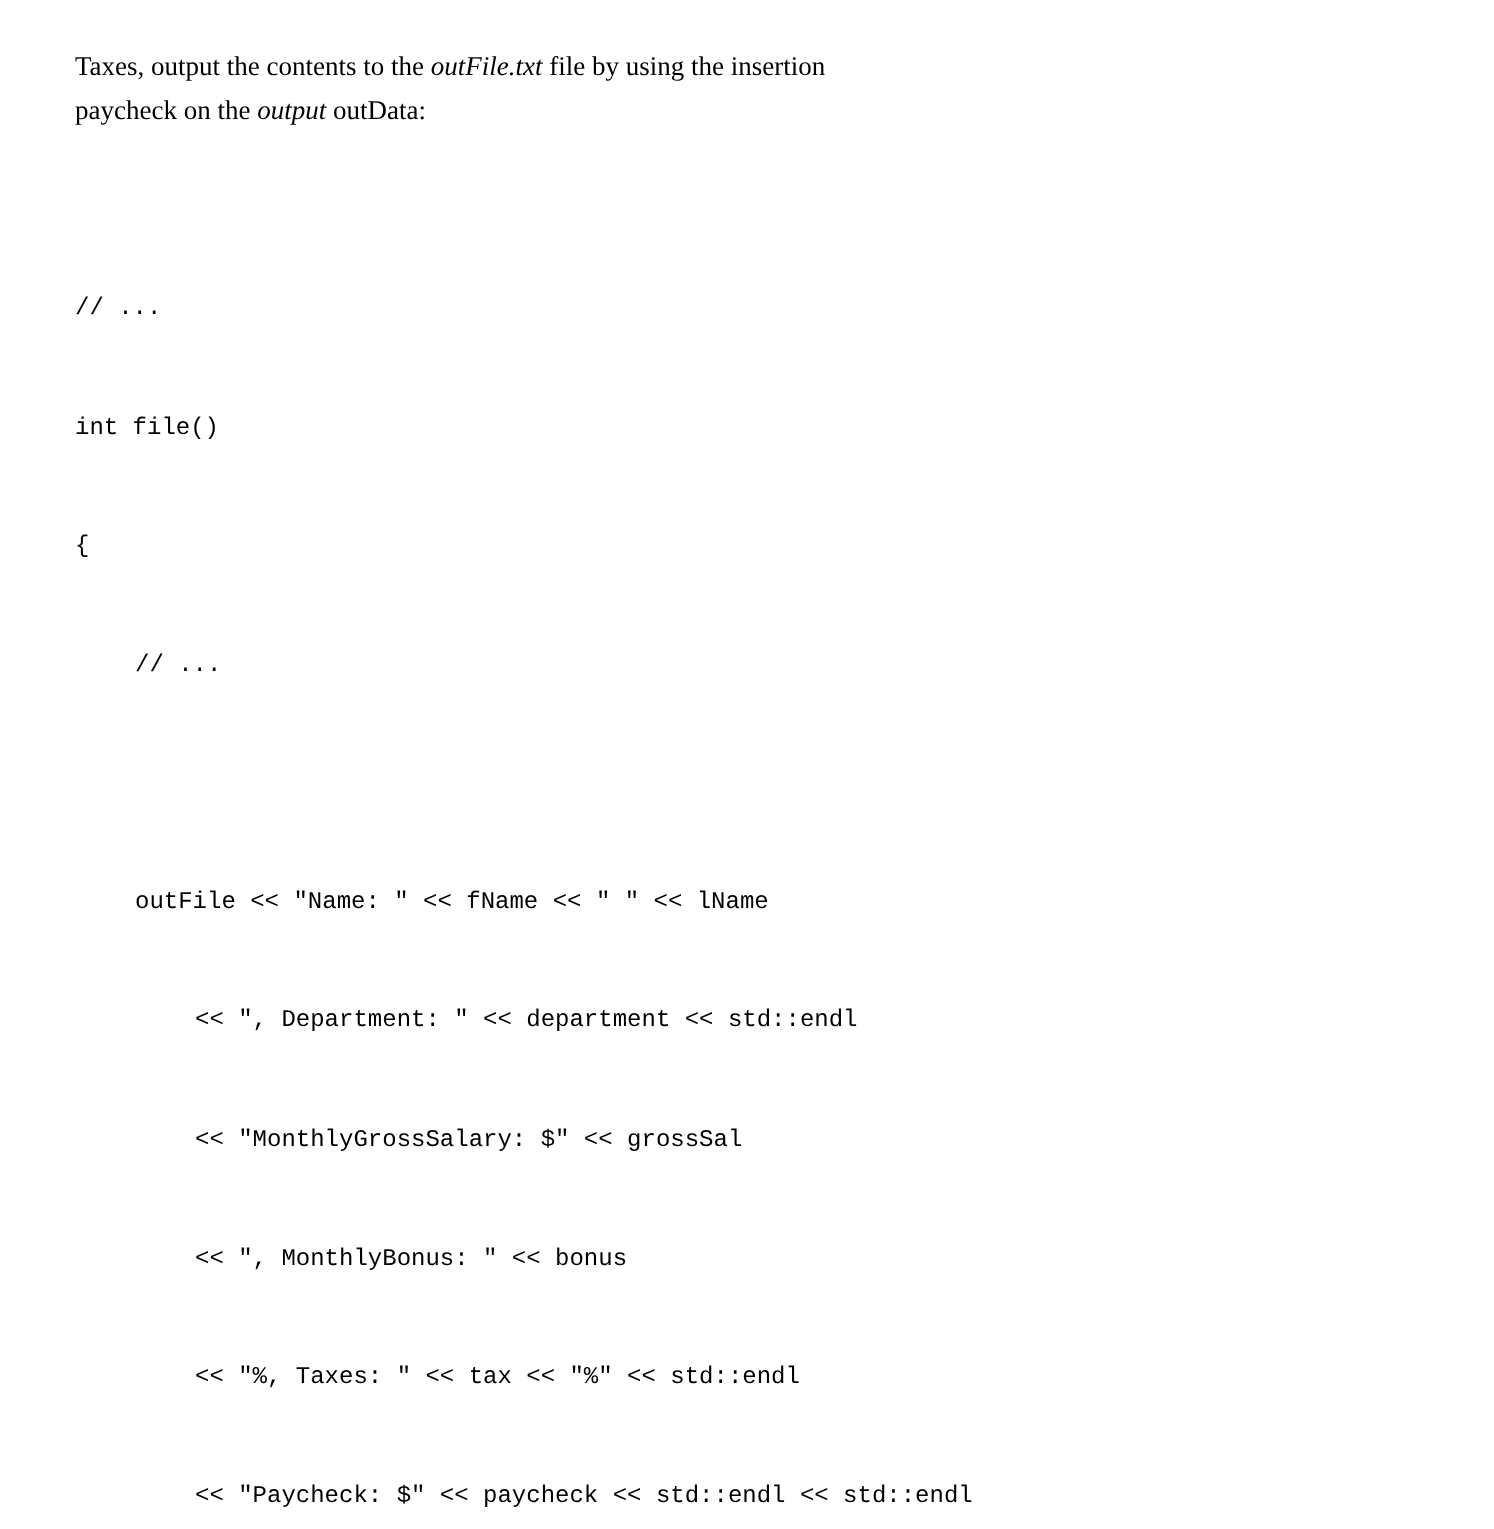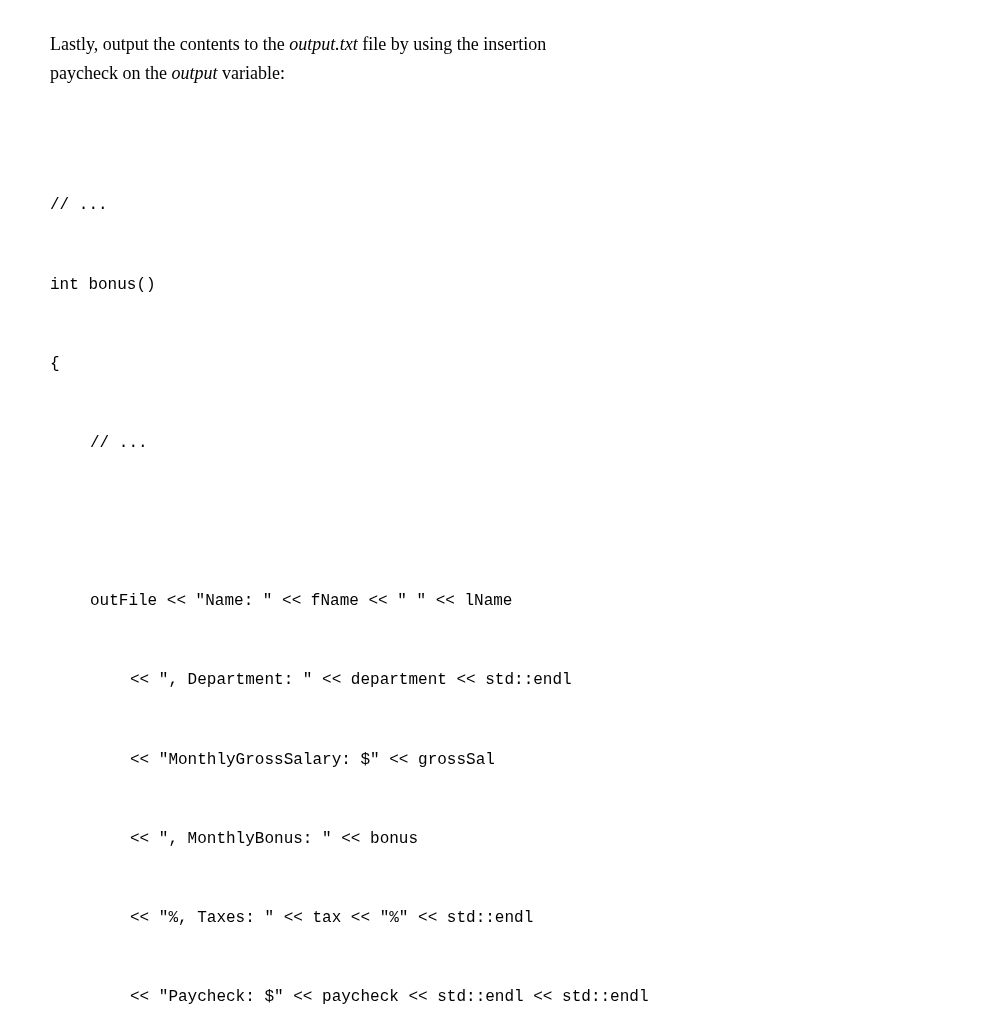--- a/index.html
+++ b/index.html
@@ -48,31 +48,31 @@
 
     .spacer {
       height: 20px;
     }
   </style>
 </head>
 <body>
 
 <div>
   <p class="prose-text">
-    <span>Lastly, output the contents to the </span><em>output.txt</em><span> file by using the insertion</span>
+    <span>Taxes, output the contents to the </span><em>outFile.txt</em><span> file by using the insertion</span>
     <br>
-    <span>paycheck on the </span><em>output</em><span> variable:</span>
+    <span>paycheck on the </span><em>output</em><span> outData:</span>
   </p>
 </div>
 
 <div class="spacer"></div>
 
 <div class="code-block">
   <div>// ...</div>
-  <div>int bonus()</div>
+  <div>int file()</div>
   <div>{</div>
   <div class="indent1">// ...</div>
   <div>&nbsp;</div>
   <div class="indent1">outFile &lt;&lt; "Name: " &lt;&lt; fName &lt;&lt; " " &lt;&lt; lName</div>
   <div class="indent2">&lt;&lt; ", Department: " &lt;&lt; department &lt;&lt; std::endl</div>
   <div class="indent2">&lt;&lt; "MonthlyGrossSalary: $" &lt;&lt; grossSal</div>
   <div class="indent2">&lt;&lt; ", MonthlyBonus: " &lt;&lt; bonus</div>
   <div class="indent2">&lt;&lt; "%, Taxes: " &lt;&lt; tax &lt;&lt; "%" &lt;&lt; std::endl</div>
   <div class="indent2">&lt;&lt; "Paycheck: $" &lt;&lt; paycheck &lt;&lt; std::endl &lt;&lt; std::endl</div>
   

